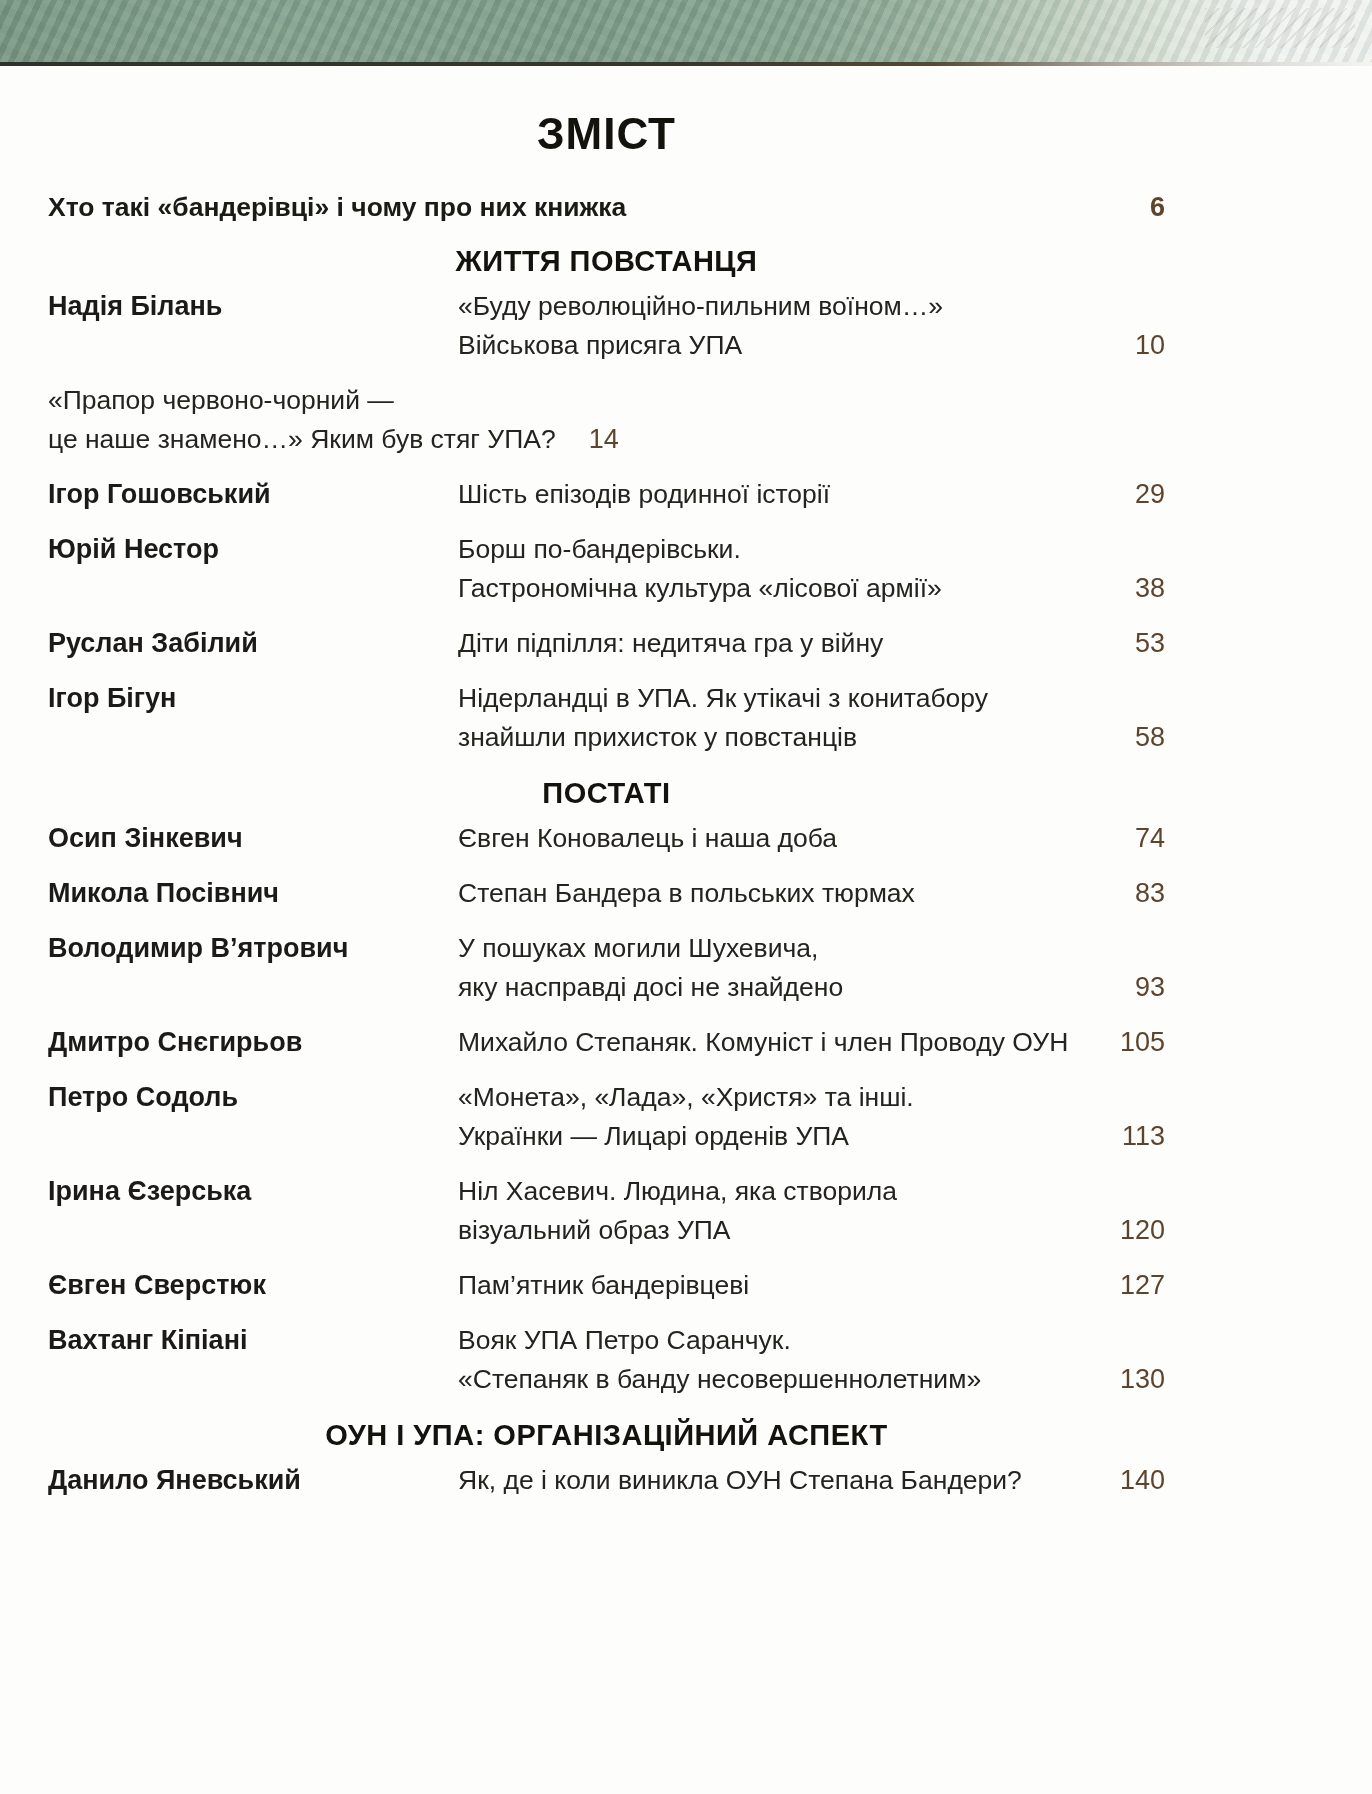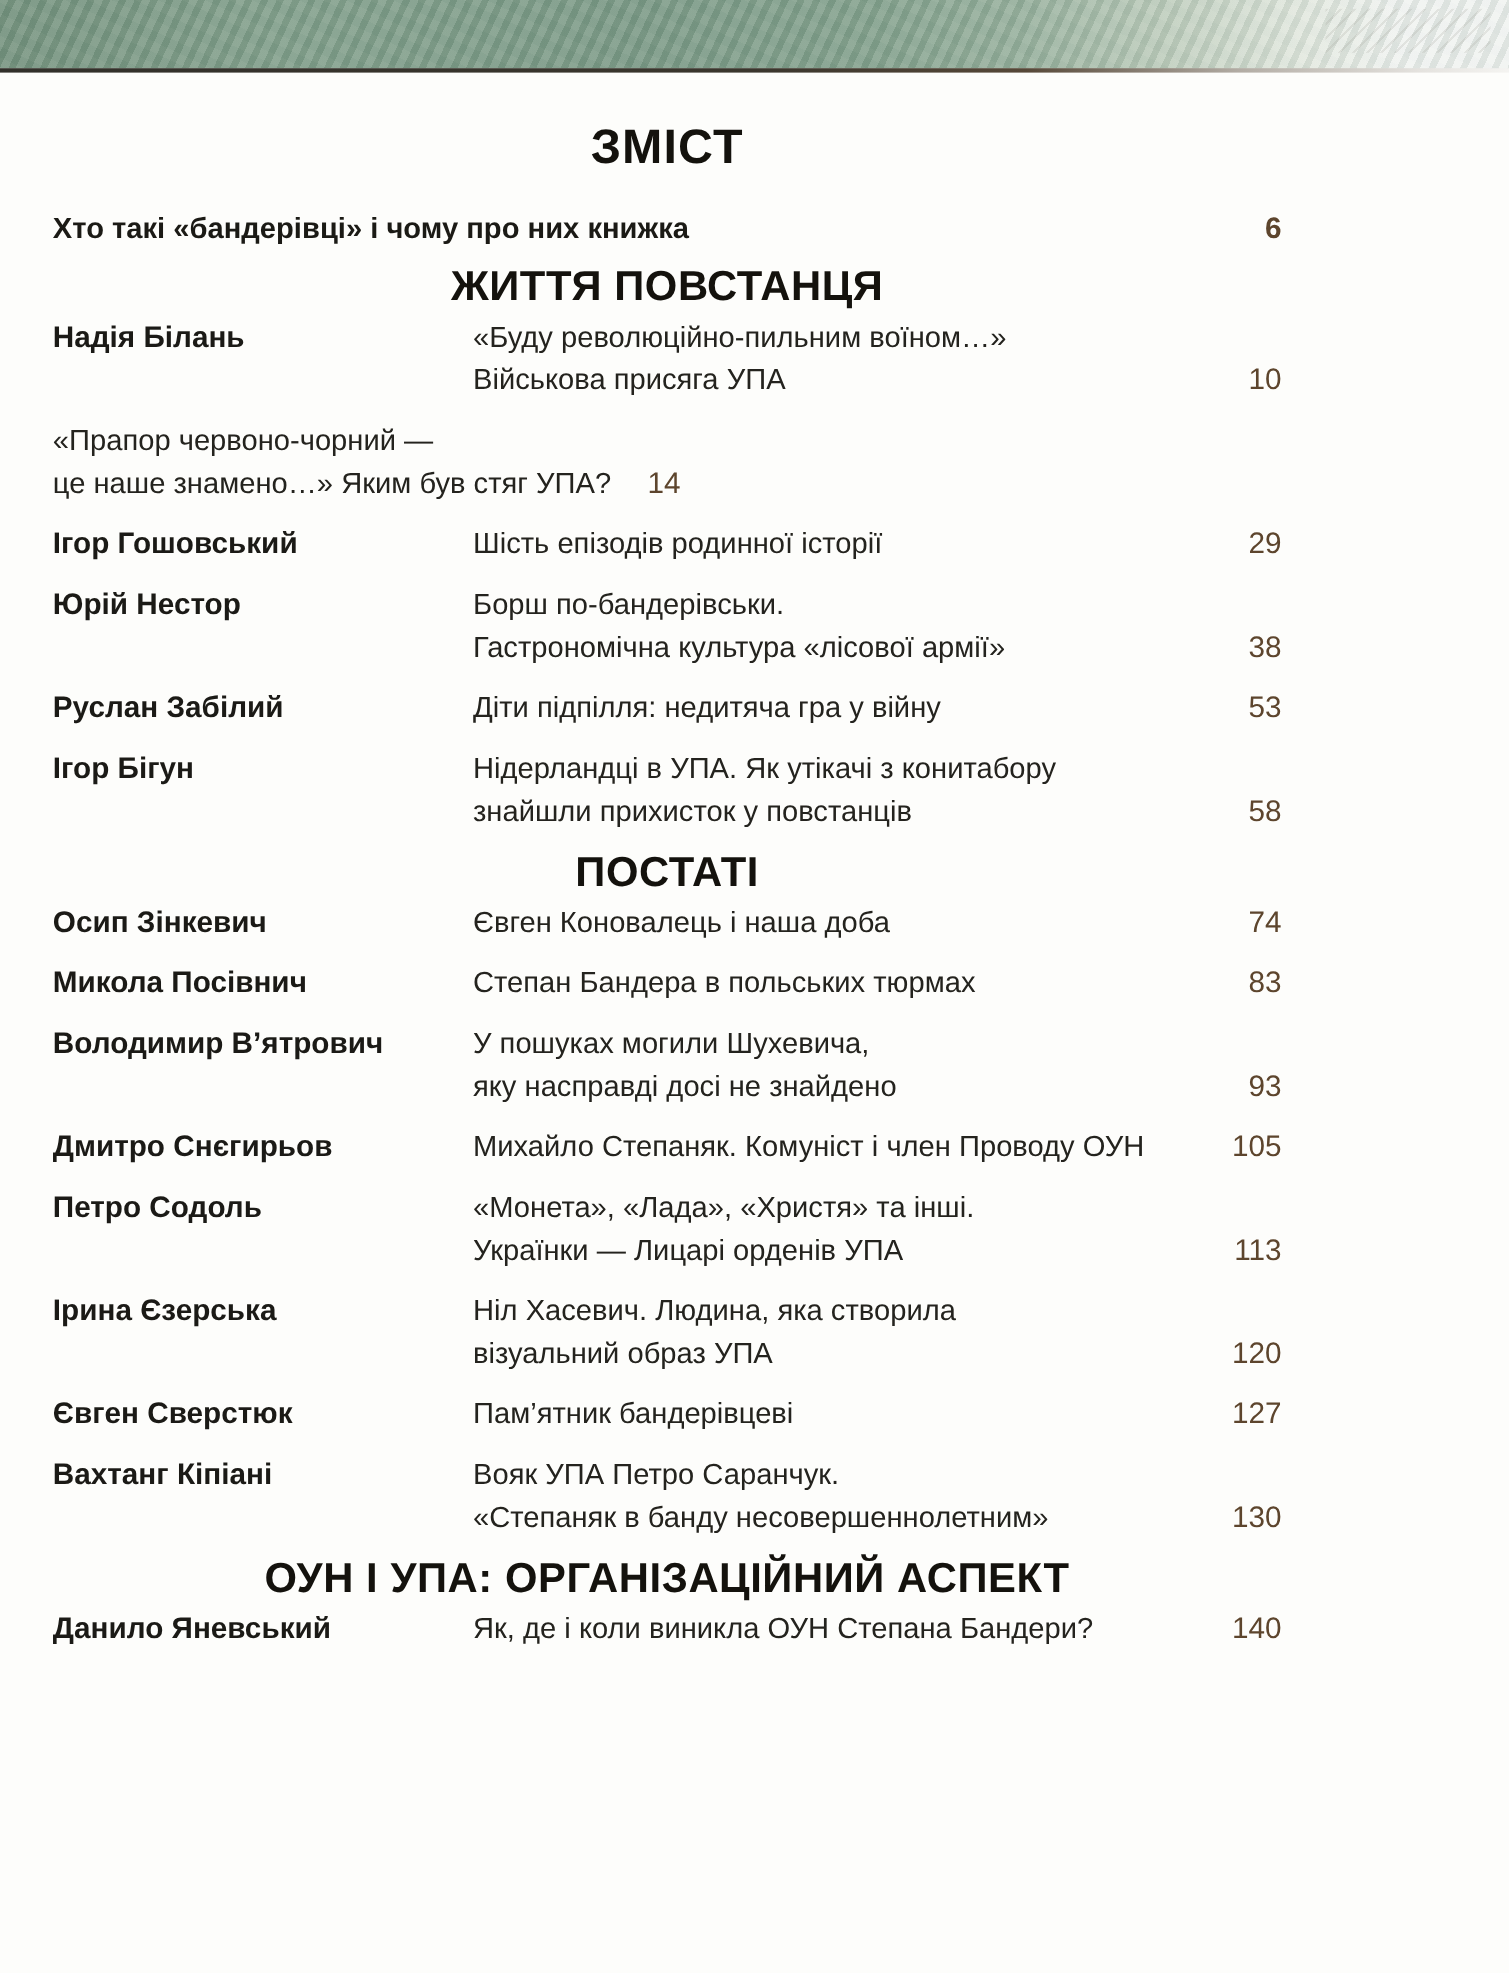--- a/index.html
+++ b/index.html
@@ -44,26 +44,27 @@
     flex:1 1 auto;min-width:14px;
     margin:0 10px 0 9px;
     background-image:radial-gradient(circle,#42362a 1.7px,transparent 1.9px);
     background-size:8.5px 5px;
     background-repeat:repeat-x;
     background-position:0 calc(100% - 10px);
   }
   .pagenum{color:#5d452d;font-size:27px;white-space:nowrap;}
   .intro-entry{font-weight:700;margin:0 0 0 0;color:#1b1a15;}
   .section-heading{
-    text-align:center;font-size:38px;font-weight:700;color:#14120d;
+    text-align:center;font-size:29px;font-weight:700;color:#14120d;
     margin:14px 0 6px 0;line-height:40px;letter-spacing:.5px;
   }
   .toc-entry{
     display:grid;grid-template-columns:382px 1fr;
     margin:0 0 16px 0;
+    gap:28px;
   }
   .entry-author{font-weight:700;font-size:27px;line-height:39px;color:#1b1a16;white-space:nowrap;}
   .entry-lines{min-width:0;}
 </style>
 </head>
 <body>
 
 <div class="scan-band"></div>
 <div class="scan-band-rule"></div>
 <div class="scan-scratch"></div>

